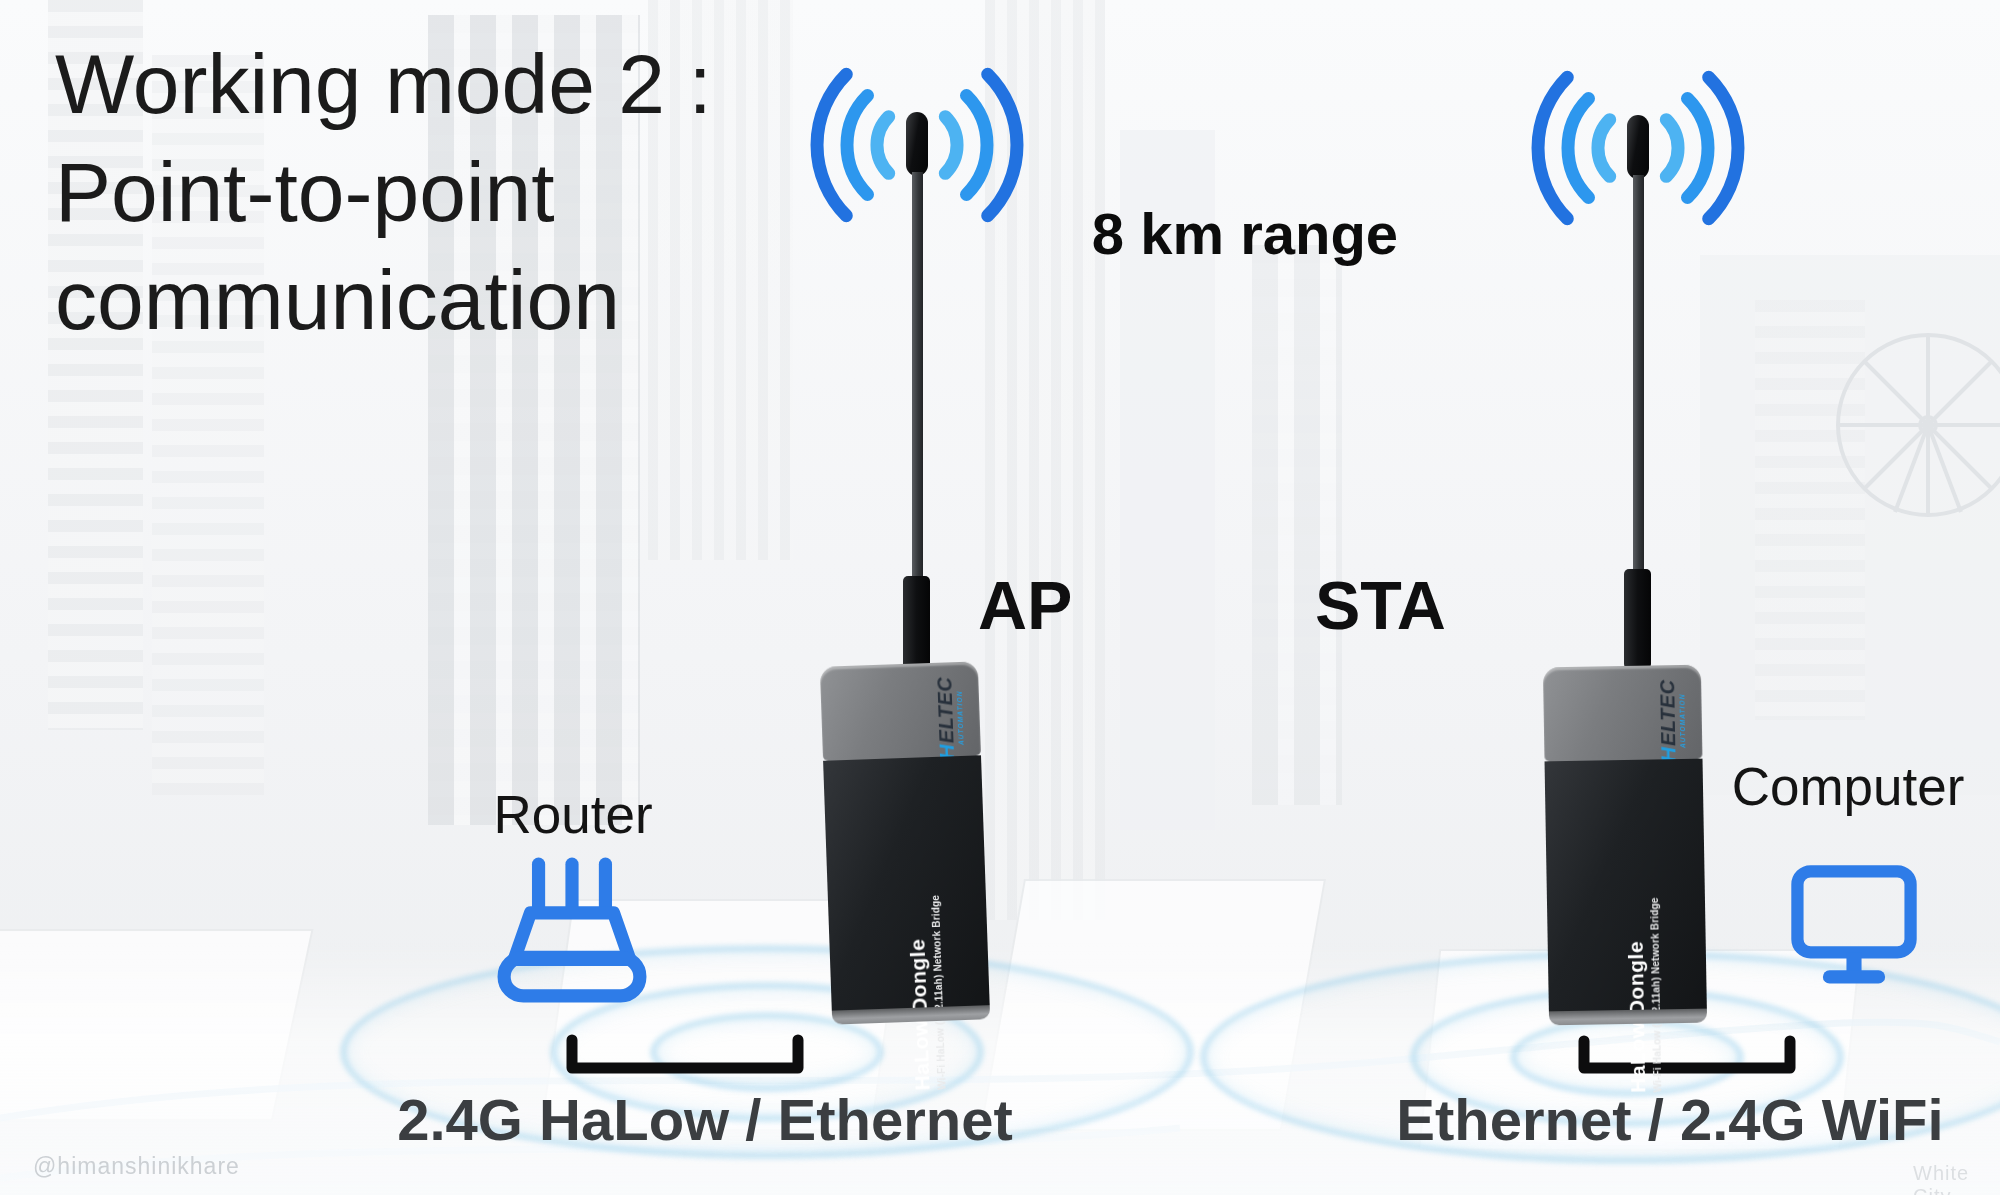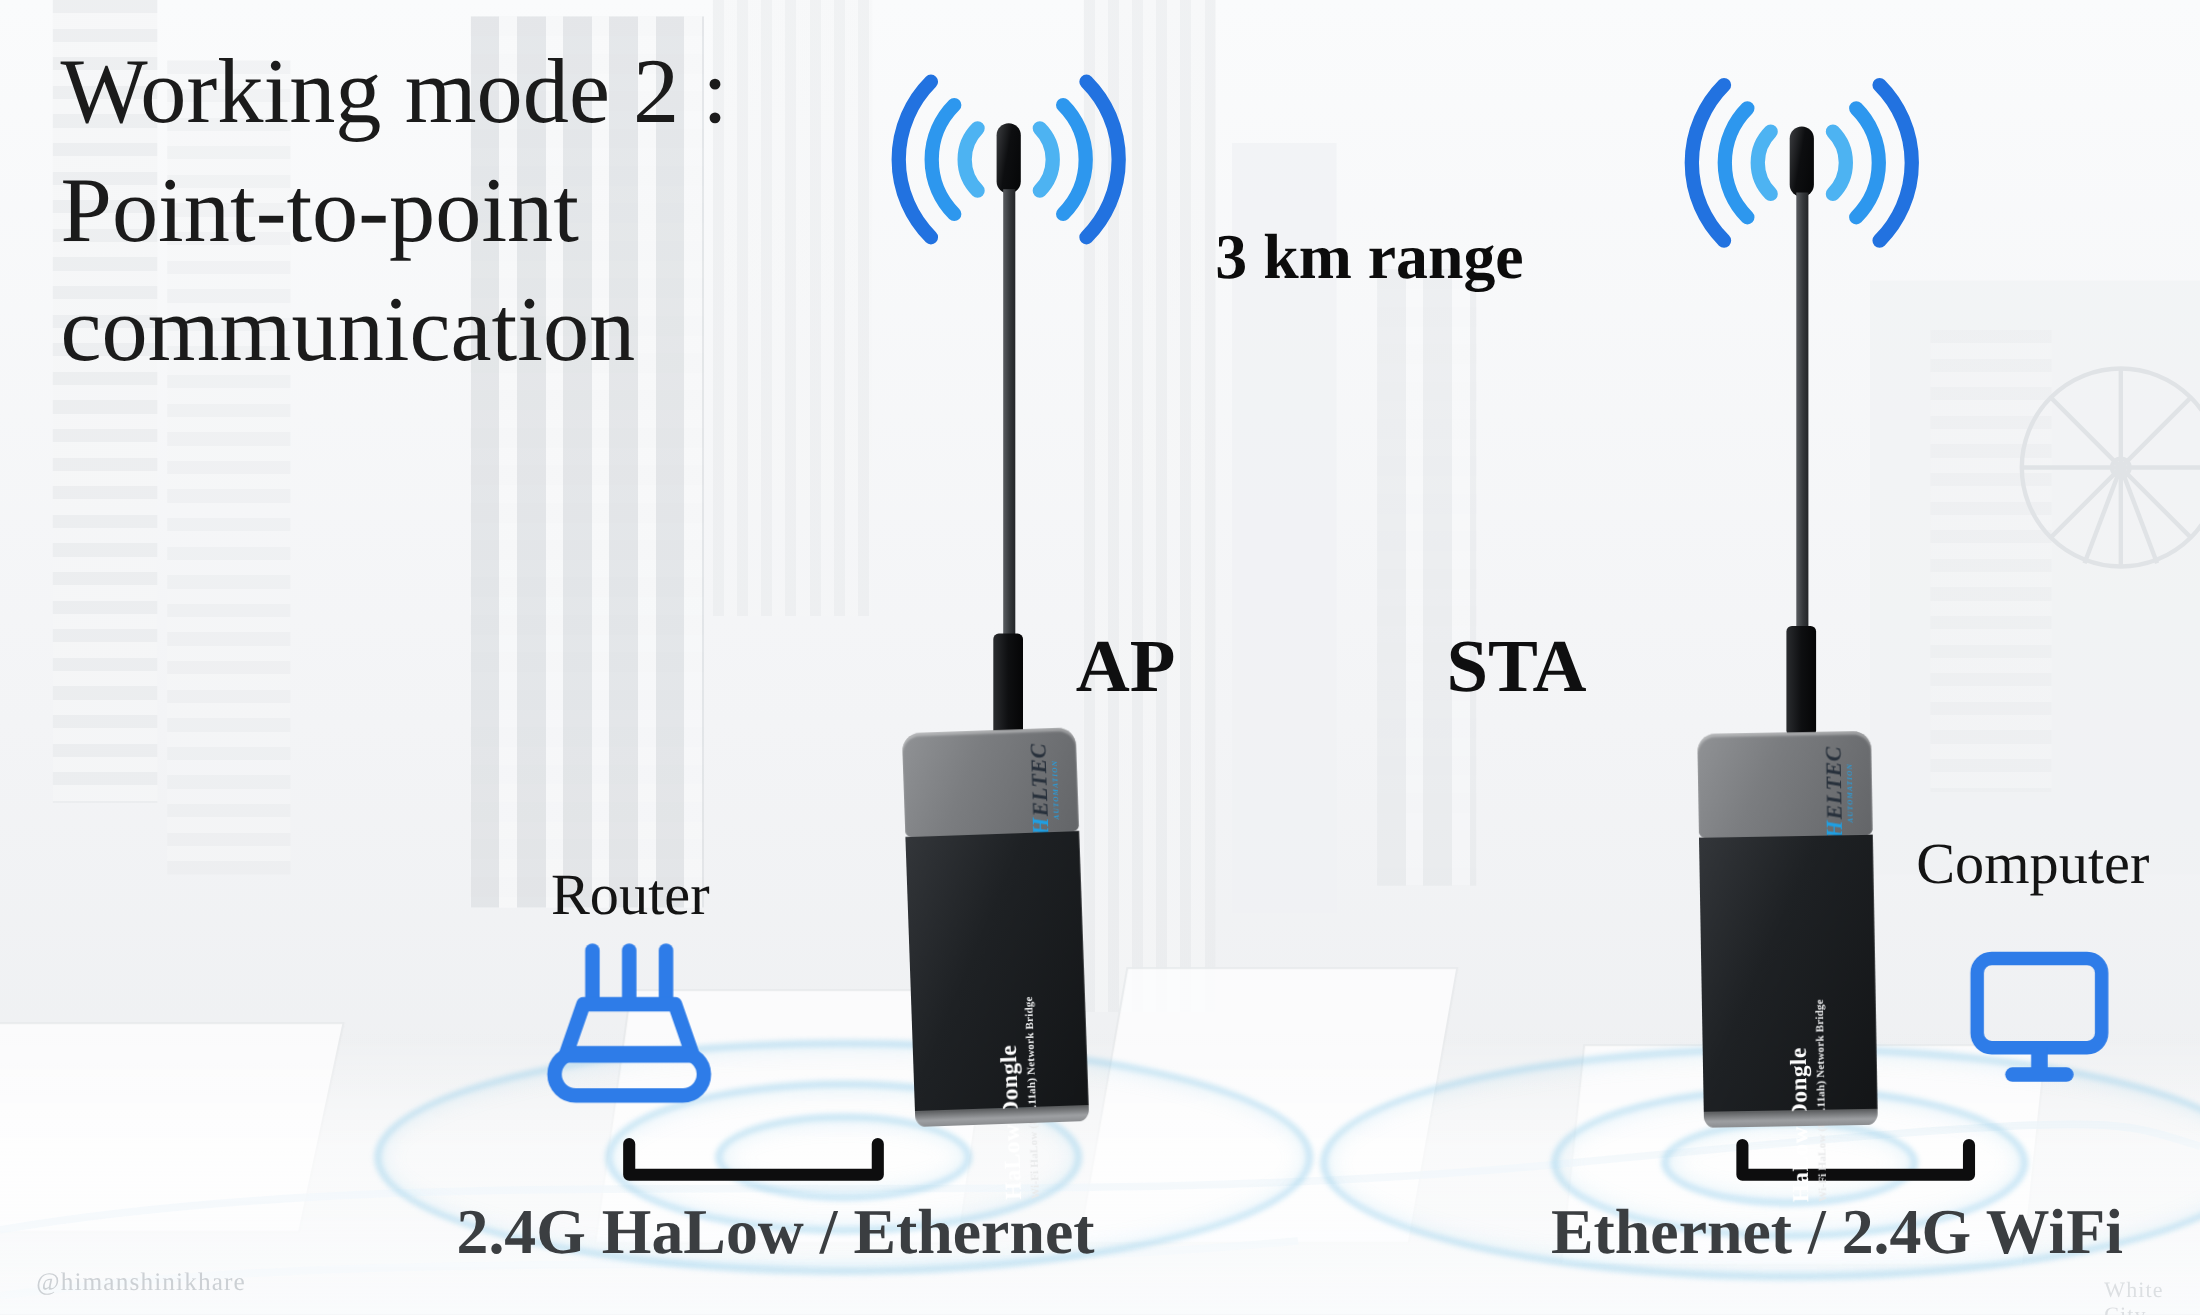--- a/index.html
+++ b/index.html
@@ -1,17 +1,17 @@
 <!DOCTYPE html>
 <html><head>
 <meta charset="utf-8">
 <style>
   html,body{margin:0;padding:0;background:#f4f5f6;}
   .canvas{position:relative;width:2000px;height:1195px;overflow:hidden;
-    font-family:Liberation Serif, serif;
+    font-family:Liberation Sans, sans-serif;
     background:linear-gradient(180deg,#fafbfc 0%,#f3f4f6 55%,#eceef0 100%);}
   .abs{position:absolute;}
 
   
   .bld{position:absolute;z-index:0;}
   .b-stripe-v{background:repeating-linear-gradient(90deg,#e8eaec 0 10px,#f5f6f7 10px 22px);}
   .b-stripe-h{background:repeating-linear-gradient(180deg,#e9ebed 0 12px,#f5f6f7 12px 26px);}
   .b-grid{background:
      repeating-linear-gradient(90deg,rgba(222,225,228,.9) 0 26px,rgba(248,249,250,.9) 26px 42px),
      repeating-linear-gradient(180deg,rgba(226,229,232,.55) 0 18px,rgba(250,251,252,.55) 18px 34px);}
@@ -119,21 +119,21 @@
         <stop offset="0" stop-color="#2a6fe2"></stop>
           <stop offset="1" stop-color="#3cb4f2"></stop>
       </linearGradient>
       <linearGradient id="arcGradL" x1="0" y1="0" x2="1" y2="0">
         <stop offset="0" stop-color="#2272e0"></stop>
           <stop offset="1" stop-color="#4db3f2"></stop>
       </linearGradient>
     </defs>
     <line x1="10" y1="17" x2="550" y2="17" stroke="url(#dashGrad)" stroke-width="16" stroke-linecap="round" stroke-dasharray="48 27"></line>
   </svg>
-  <div class="abs range-label">3 km range</div>
+  <div class="abs range-label">8 km range</div>
 
   <svg class="abs z3" style="left:707px;top:25px;" width="420" height="240" viewBox="0 0 420 240">
     <g fill="none" stroke-linecap="round" stroke-width="13">
       <path d="M181.7 148.3 A40 40 0 0 1 181.7 91.7" stroke="#4db3f2"></path>
       <path d="M160.5 169.5 A70 70 0 0 1 160.5 70.5" stroke="#2d97ee"></path>
       <path d="M139.3 190.7 A100 100 0 0 1 139.3 49.3" stroke="#2272e0"></path>
       <path d="M238.3 148.3 A40 40 0 0 0 238.3 91.7" stroke="#4db3f2"></path>
       <path d="M259.5 169.5 A70 70 0 0 0 259.5 70.5" stroke="#2d97ee"></path>
       <path d="M280.7 190.7 A100 100 0 0 0 280.7 49.3" stroke="#2272e0"></path>
     </g>

